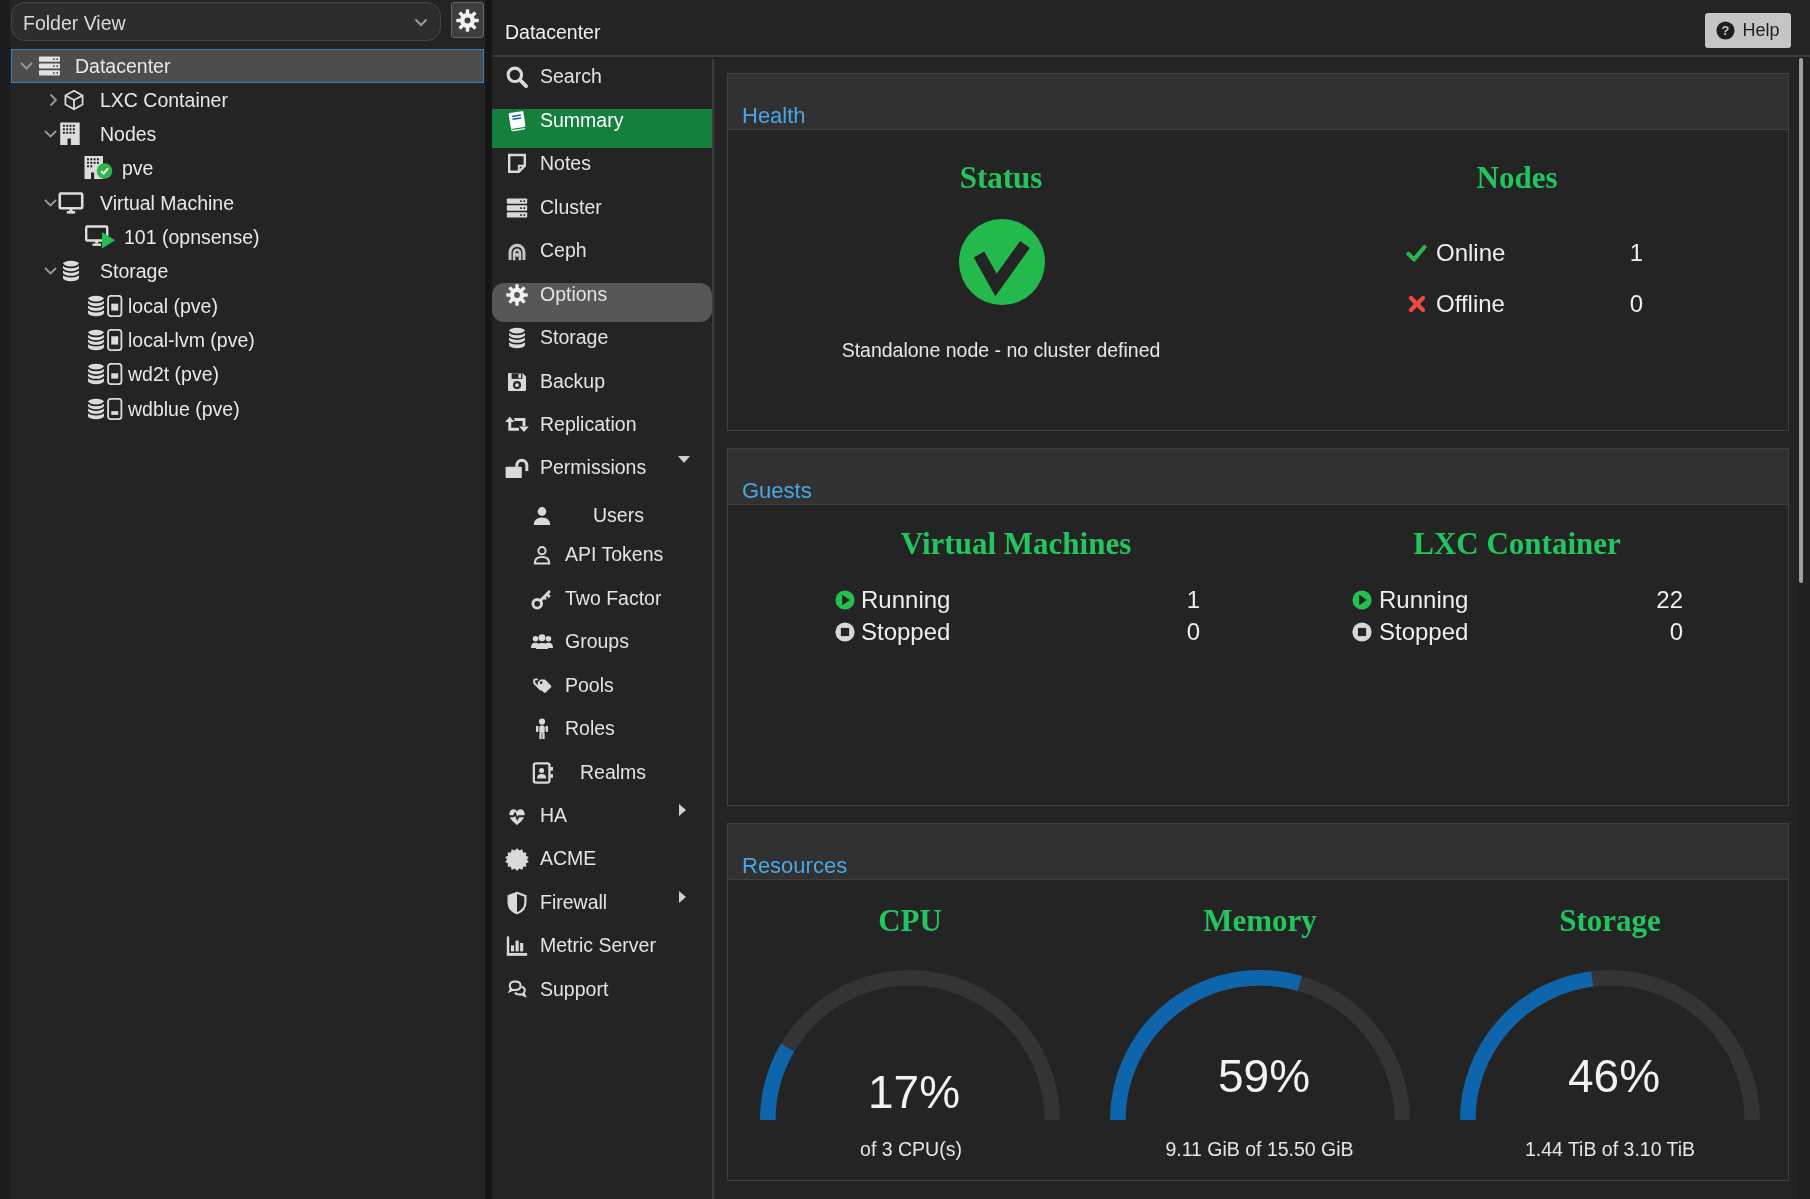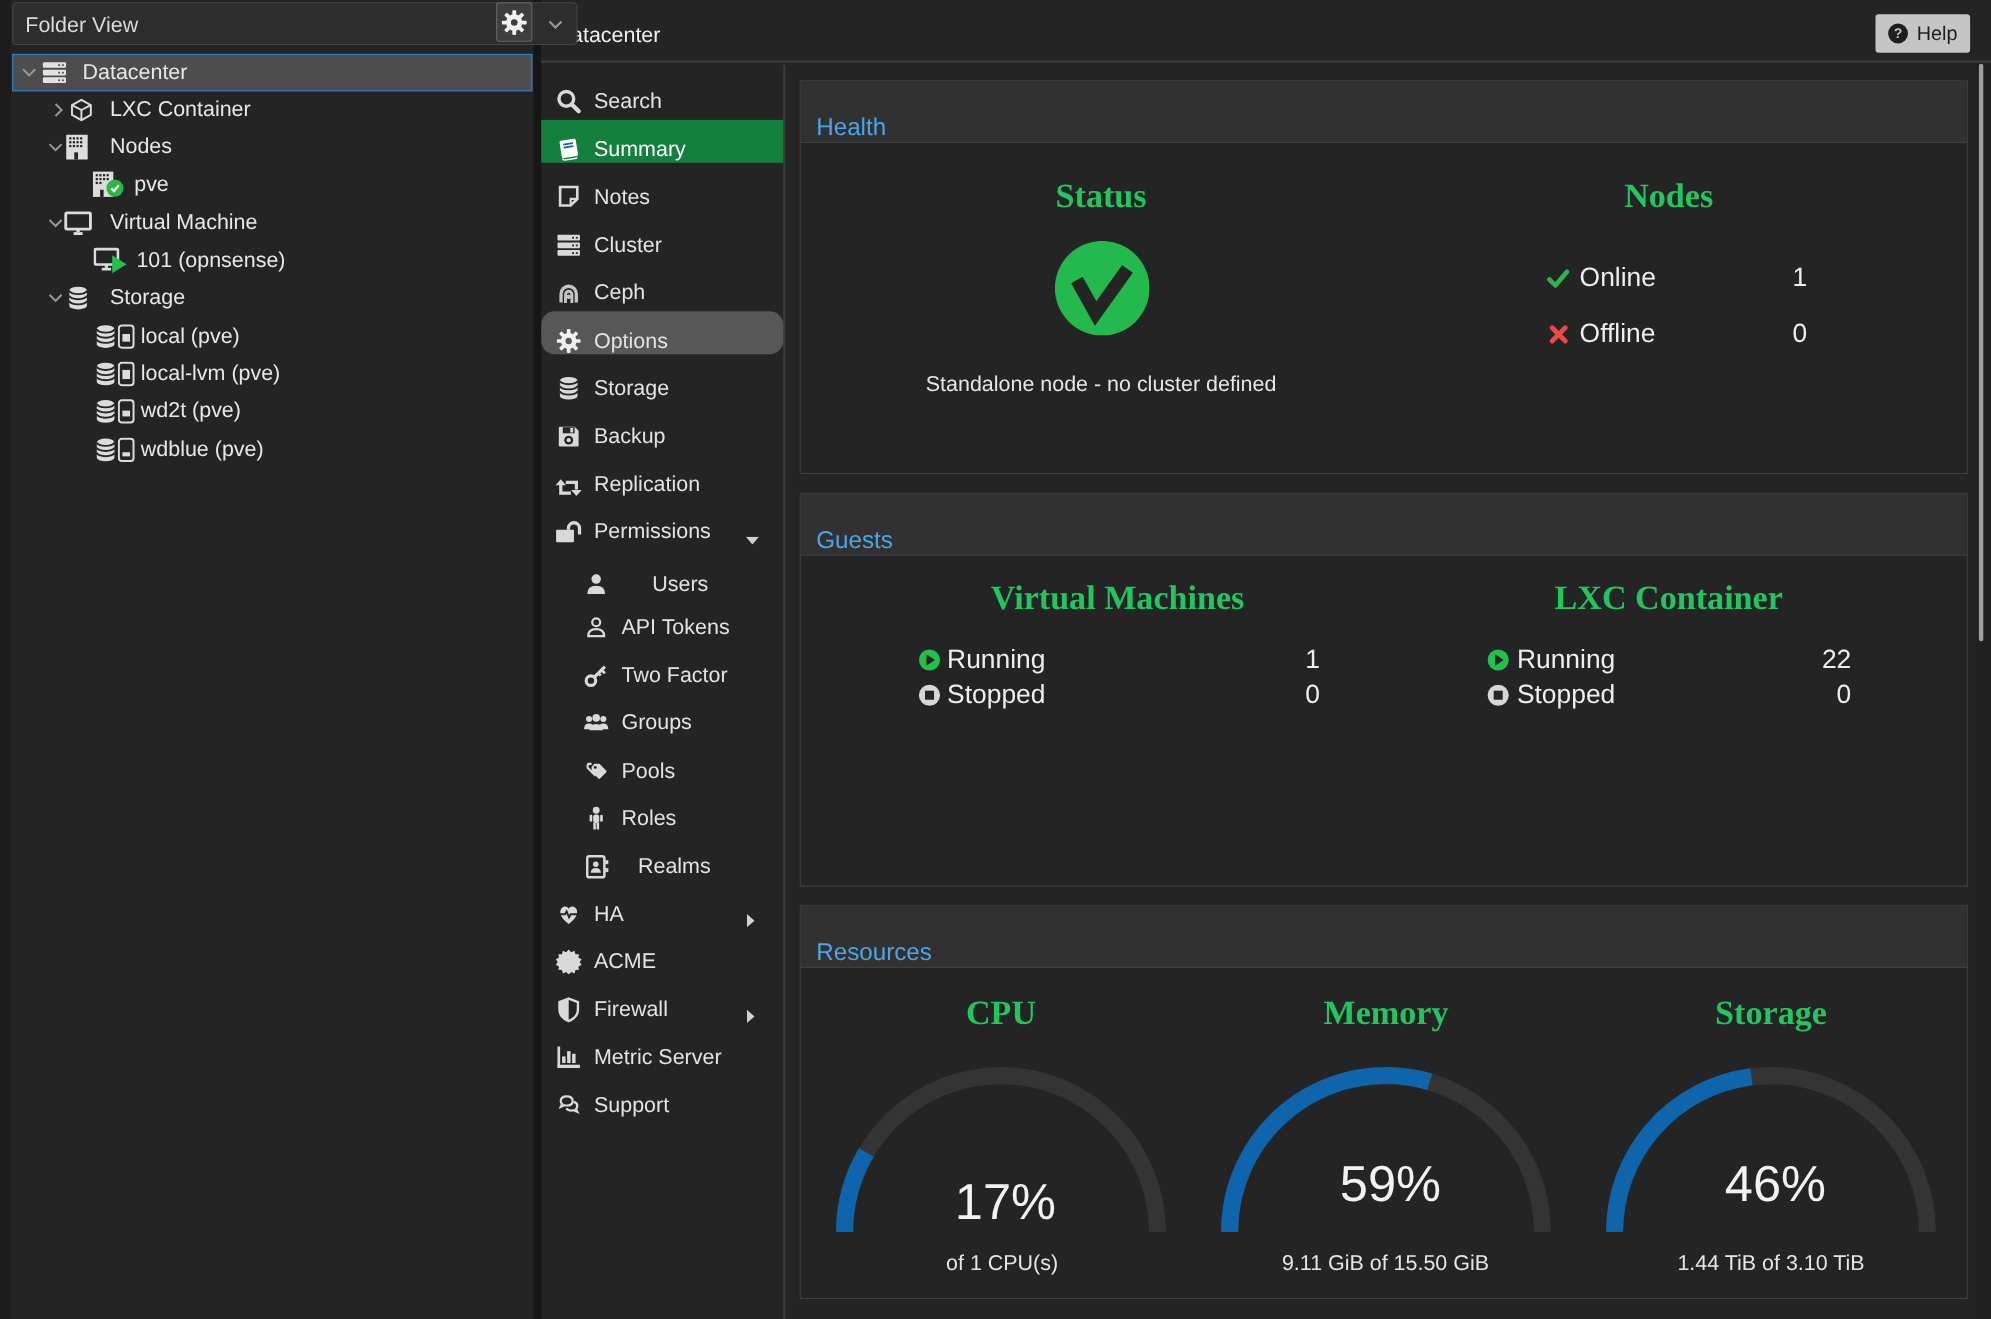--- a/index.html
+++ b/index.html
@@ -3,38 +3,38 @@
 <meta charset="utf-8">
 <style>
 * { margin:0; padding:0; box-sizing:border-box; }
 html,body { width:1810px; height:1199px; overflow:hidden; background:#242424;
   font-family:"Liberation Sans", sans-serif; color:#e8e8e8; }
 .abs { position:absolute; }
 
 #leftstrip { left:0; top:0; width:10px; height:1199px; background:#1d1d1d; }
 #tree { left:10px; top:0; width:475px; height:1199px; background:#242424; }
 #gapcol { left:485px; top:0; width:7px; height:1199px; background:#161616; }
-#combo { left:11px; top:2px; width:514px; height:39px; background:#2d2d2d;
-  border:1px solid #464646; border-radius:4px; display:flex; align-items:center; }
+#combo { left:11px; top:2px; width:430px; height:39px; background:#2d2d2d;
+  border:1px solid #464646; border-radius:14px; display:flex; align-items:center; }
 #combo span { margin-left:11px; margin-top:4px; font-size:19.5px; color:#dadada; }
 #combo svg { position:absolute; right:12px; top:15px; }
 #gearbtn { left:451px; top:2px; width:33px; height:36px; background:#3e3e3e;
   border:1px solid #666; border-radius:3px; display:flex; align-items:center; justify-content:center; }
 .trow { position:absolute; left:11px; width:473px; height:34px; display:flex; align-items:center; font-size:19.5px; color:#e8e8e8; white-space:nowrap; }
 .trow.sel { background:#4d4d4d; border:1px solid #2f80c5; }
 .ticon { position:absolute; top:50%; transform:translateY(-50%); }
 .tlabel { position:absolute; top:50%; transform:translateY(-50%); }
 
 #topbar { left:492px; top:0; width:1318px; height:57px; background:#242424; border-bottom:2px solid #3d3d3d; }
 #crumb { left:505px; top:0; height:57px; padding-top:7px; display:flex; align-items:center; font-size:19.5px; color:#f0f0f0; }
 #helpbtn { left:1705px; top:13px; width:86px; height:35px; background:#c5c5c5; border-radius:3px;
   display:flex; align-items:center; justify-content:center; color:#1e1e1e; font-size:18px; }
 
 #menudiv { left:712px; top:59px; width:1.5px; height:1140px; background:#3c3c3c; }
-.mrow { position:absolute; left:492px; width:220px; height:39px; display:flex; align-items:flex-end; font-size:19.5px; color:#e3e3e3; white-space:nowrap; }
+.mrow { position:absolute; left:492px; width:220px; height:39px; display:flex; align-items:flex-start; font-size:19.5px; color:#e3e3e3; white-space:nowrap; }
 .mrow .ic { width:24px; height:24px; margin-left:13px; flex:none; }
 .mrow .ic2 { margin-left:38px; }
 .mrow span { margin-left:11px; }
 .mrow.bsel { background:#15803d; color:#fff; }
 .mrow.gsel { background:#575757; }
 .caret { position:absolute; right:22px; }
 
 .panel { position:absolute; left:727px; width:1062px; height:358px; background:#242424; border:1px solid #404040; }
 .phead { height:56px; background:#313131; border-bottom:1px solid #404040; display:flex; align-items:flex-end; }
 .phead span { margin-left:14px; font-size:22px; color:#4aa6e6; }
@@ -555,15 +555,15 @@
   <path d="M17.8 160 A142.2 142.2 0 0 1 302.2 160" fill="none" stroke="#343434" stroke-width="15.5"></path>
   <path d="M17.8 160 A142.2 142.2 0 0 1 199.7 23.4" fill="none" stroke="#0f65ab" stroke-width="15.5"></path>
 </svg>
 <svg class="abs" style="left:1450px; top:960px;" width="320" height="170" viewBox="0 0 320 170">
   <path d="M17.8 160 A142.2 142.2 0 0 1 302.2 160" fill="none" stroke="#343434" stroke-width="15.5"></path>
   <path d="M17.8 160 A142.2 142.2 0 0 1 142.2 18.9" fill="none" stroke="#0f65ab" stroke-width="15.5"></path>
 </svg>
 <div class="pct" style="left:914px; top:1076px;margin-top:16px;">17%</div>
 <div class="pct" style="left:1264px; top:1076px;">59%</div>
 <div class="pct" style="left:1614px; top:1076px;">46%</div>
-<div class="t18" style="left:911px; top:1149px;">of 1 CPU(s)</div>
+<div class="t18" style="left:911px; top:1149px;">of 3 CPU(s)</div>
 <div class="t18" style="left:1259.5px; top:1149px;">9.11 GiB of 15.50 GiB</div>
 <div class="t18" style="left:1610px; top:1149px;">1.44 TiB of 3.10 TiB</div>
 
 </body></html>

